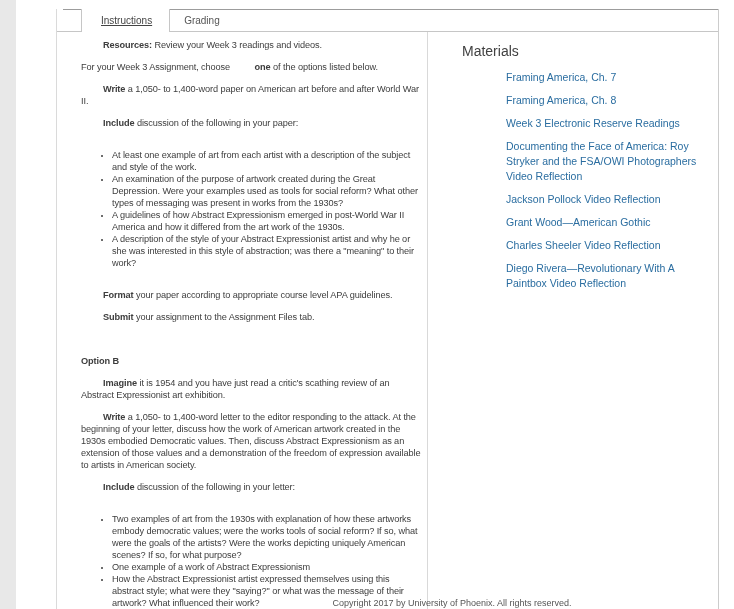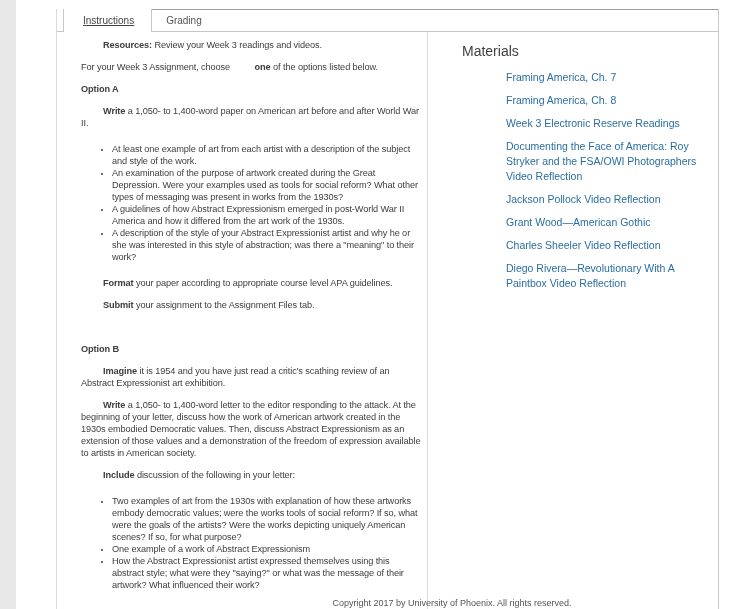--- a/index.html
+++ b/index.html
@@ -10,36 +10,36 @@
   .left-gutter{position:absolute;left:0;top:0;width:16px;height:609px;background:#e8e8e8;}
   .page{
     position:absolute;left:56px;top:9px;width:663px;box-sizing:border-box;
     border-left:1px solid #dadada;border-right:1px solid #cccccc;background:#fff;
   }
   
   .tabbar{display:flex;align-items:stretch;height:22px;border-bottom:1px solid #c6c6c6;position:relative;}
   .tabbar::before{content:"";position:absolute;left:6px;right:0;top:0;border-top:1px solid #9c9c9c;}
   .tab{font-size:10px;color:#555;padding:6px 14px 0 14px;white-space:nowrap;cursor:pointer;}
   .tab.active{
-    margin-left:6px;background:#fff;z-index:1;
+    margin-left:24px;background:#fff;z-index:1;
     border-left:1px solid #c6c6c6;border-right:1px solid #c6c6c6;
     margin-bottom:-1px;padding:6px 17px 1px 19px;
   }
   .tab.active .tab-label{text-decoration:underline;color:#444;}
   
   .columns{display:flex;align-items:stretch;min-height:561px;}
   .main{width:418px;box-sizing:border-box;padding:5px 6px 8px 24px;border-right:1px solid #d9d9d9;}
   .sidebar{flex:1;box-sizing:border-box;padding:6px 12px 10px 34px;}
   
   .main p{margin:10px 0;font-size:9.2px;line-height:12px;color:#3d3d3d;letter-spacing:-0.1px;}
   .main p:first-child{margin-top:2px;}
   .main p.h{font-weight:bold;}
   .main p.gap-top{margin-top:32px;}
   .main b{font-weight:bold;padding-left:22px;}
-  .main ul{margin:14px 0;padding-left:31px;list-style-type:disc;}
+  .main ul{margin:20px 0;padding-left:31px;list-style-type:disc;}
   .main li{font-size:9.2px;line-height:12px;color:#3d3d3d;letter-spacing:-0.1px;}
   .main li::marker{font-size:8px;}
   
   .mat-h{font-size:14px;color:#414141;margin:5px 0 11px 0;}
   .mlink{display:block;font-size:10.5px;line-height:15px;color:#2a6da0;text-decoration:none;margin-bottom:8px;cursor:pointer;width:200px;margin-left:44px;}
   
   .footer{position:absolute;left:186px;right:16px;top:598px;text-align:center;font-size:9px;color:#555;}
 </style>
 </head>
 <body>
@@ -57,25 +57,25 @@
     </div>
   </div>
 
   <div class="columns">
 
     <div class="main">
       <p><b>Resources:</b><span> Review your Week 3 readings and videos.</span></p>
 
       <p><span>For your Week 3 Assignment, choose </span><b>one</b><span> of the options listed below.</span></p>
 
-      <p class="h">Option A</p>
 
       <p><b>Write</b><span> a 1,050- to 1,400-word paper on American art before and after World War II.</span></p>
 
 
+      <p><b>Include</b><span> discussion of the following in your paper:</span></p>
 
       <ul>
         <li>At least one example of art from each artist with a description of the subject and style of the work.</li>
         <li>An examination of the purpose of artwork created during the Great Depression. Were your examples used as tools for social reform? What other types of messaging was present in works from the 1930s?</li>
         <li>A guidelines of how Abstract Expressionism emerged in post-World War II America and how it differed from the art work of the 1930s.</li>
         <li>A description of the style of your Abstract Expressionist artist and why he or she was interested in this style of abstraction; was there a "meaning" to their work?</li>
       </ul>
 
       <p><b>Format</b><span> your paper according to appropriate course level APA guidelines.</span></p>
 

